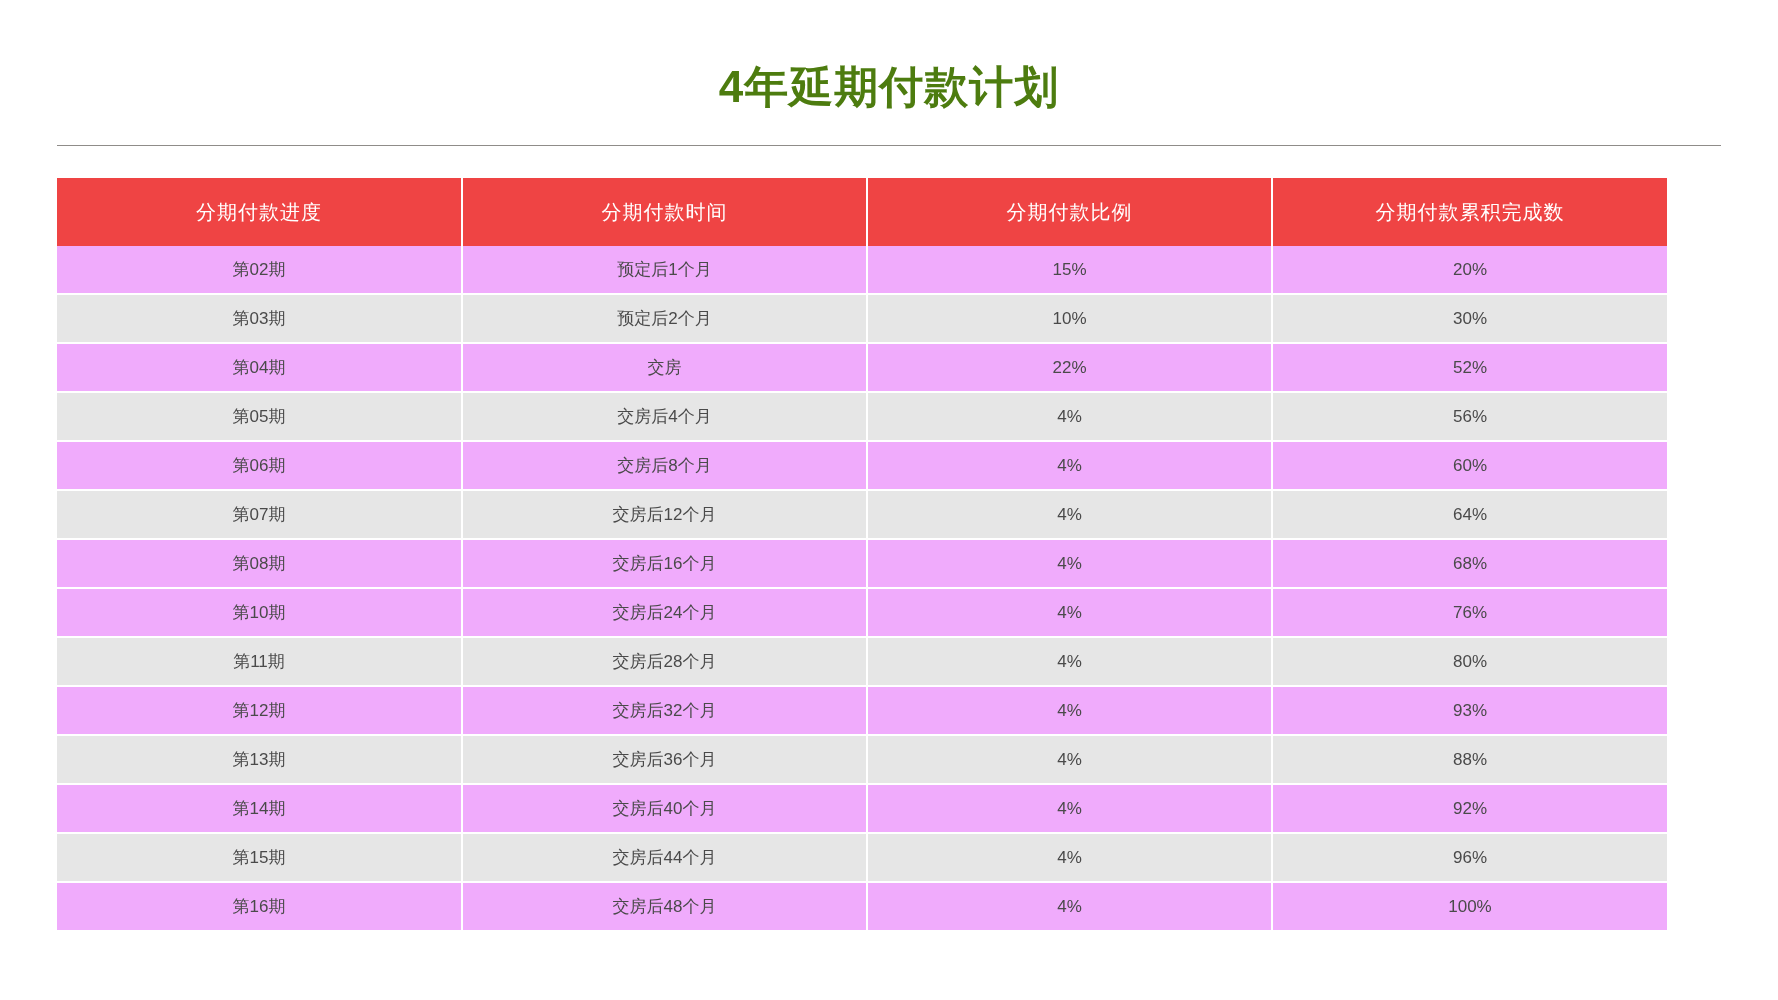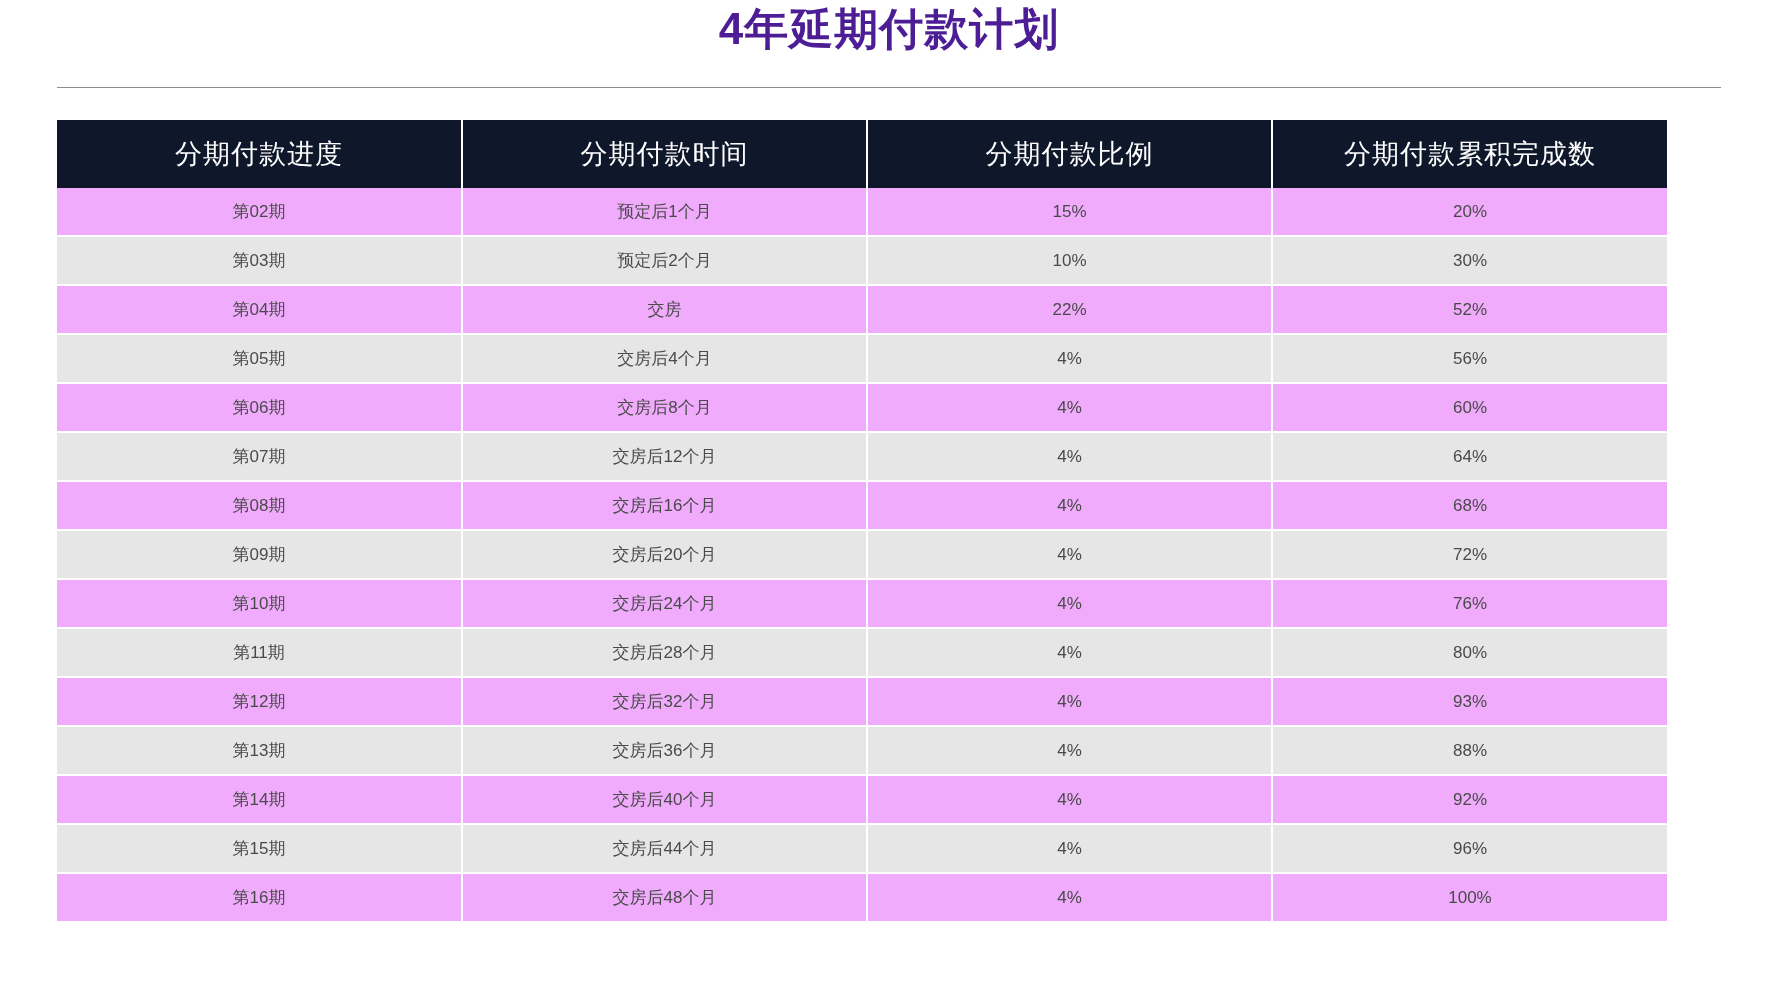--- a/index.html
+++ b/index.html
@@ -15,47 +15,48 @@
     overflow: hidden;
   }
   .page {
     position: relative;
     width: 1778px;
     height: 1000px;
     box-sizing: border-box;
   }
   .title {
     margin: 0;
+    padding-top: 58px;
     text-align: center;
     font-size: 44px;
     font-weight: bold;
-    color: #4c1d95;
+    color: #4d7c0f;
     letter-spacing: 1px;
   }
   .title-rule {
     margin: 28px 57px 0 57px;
     height: 1px;
     background: #8f8c89;
   }
   .table-wrap {
     margin: 32px 57px 0 57px;
   }
   table.payment-table {
     border-collapse: collapse;
     width: 1610px;
     table-layout: fixed;
   }
   table.payment-table col.c1 { width: 405px; }
   table.payment-table col.c2 { width: 405px; }
   table.payment-table col.c3 { width: 405px; }
   table.payment-table col.c4 { width: 395px; }
   table.payment-table thead th {
-    background: #0f172a;
+    background: #ef4444;
     color: #ffffff;
-    font-size: 27px;
+    font-size: 20px;
     font-weight: normal;
     height: 66px;
     text-align: center;
     border-right: 2px solid #ffffff;
     letter-spacing: 1px;
   }
   table.payment-table thead th:last-child {
     border-right: none;
   }
   table.payment-table tbody td {
@@ -137,26 +138,20 @@
             <td>交房后12个月</td>
             <td>4%</td>
             <td>64%</td>
           </tr>
           <tr class="even">
             <td>第08期</td>
             <td>交房后16个月</td>
             <td>4%</td>
             <td>68%</td>
           </tr>
-          <tr class="odd">
-            <td>第09期</td>
-            <td>交房后20个月</td>
-            <td>4%</td>
-            <td>72%</td>
-          </tr>
           <tr class="even">
             <td>第10期</td>
             <td>交房后24个月</td>
             <td>4%</td>
             <td>76%</td>
           </tr>
           <tr class="odd">
             <td>第11期</td>
             <td>交房后28个月</td>
             <td>4%</td>

